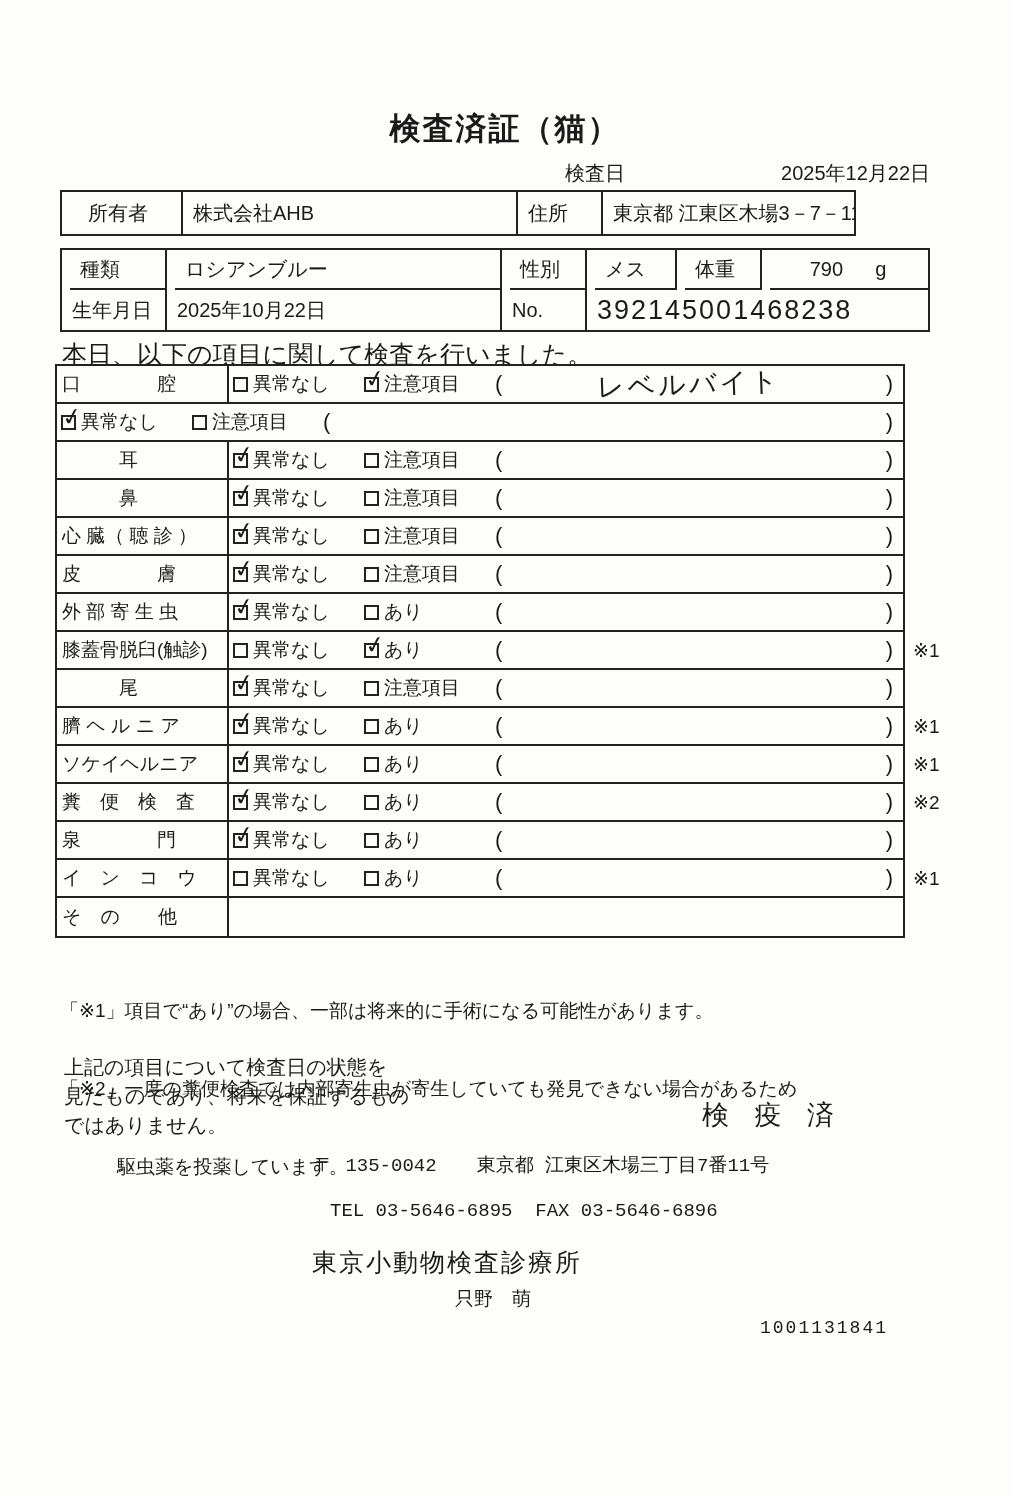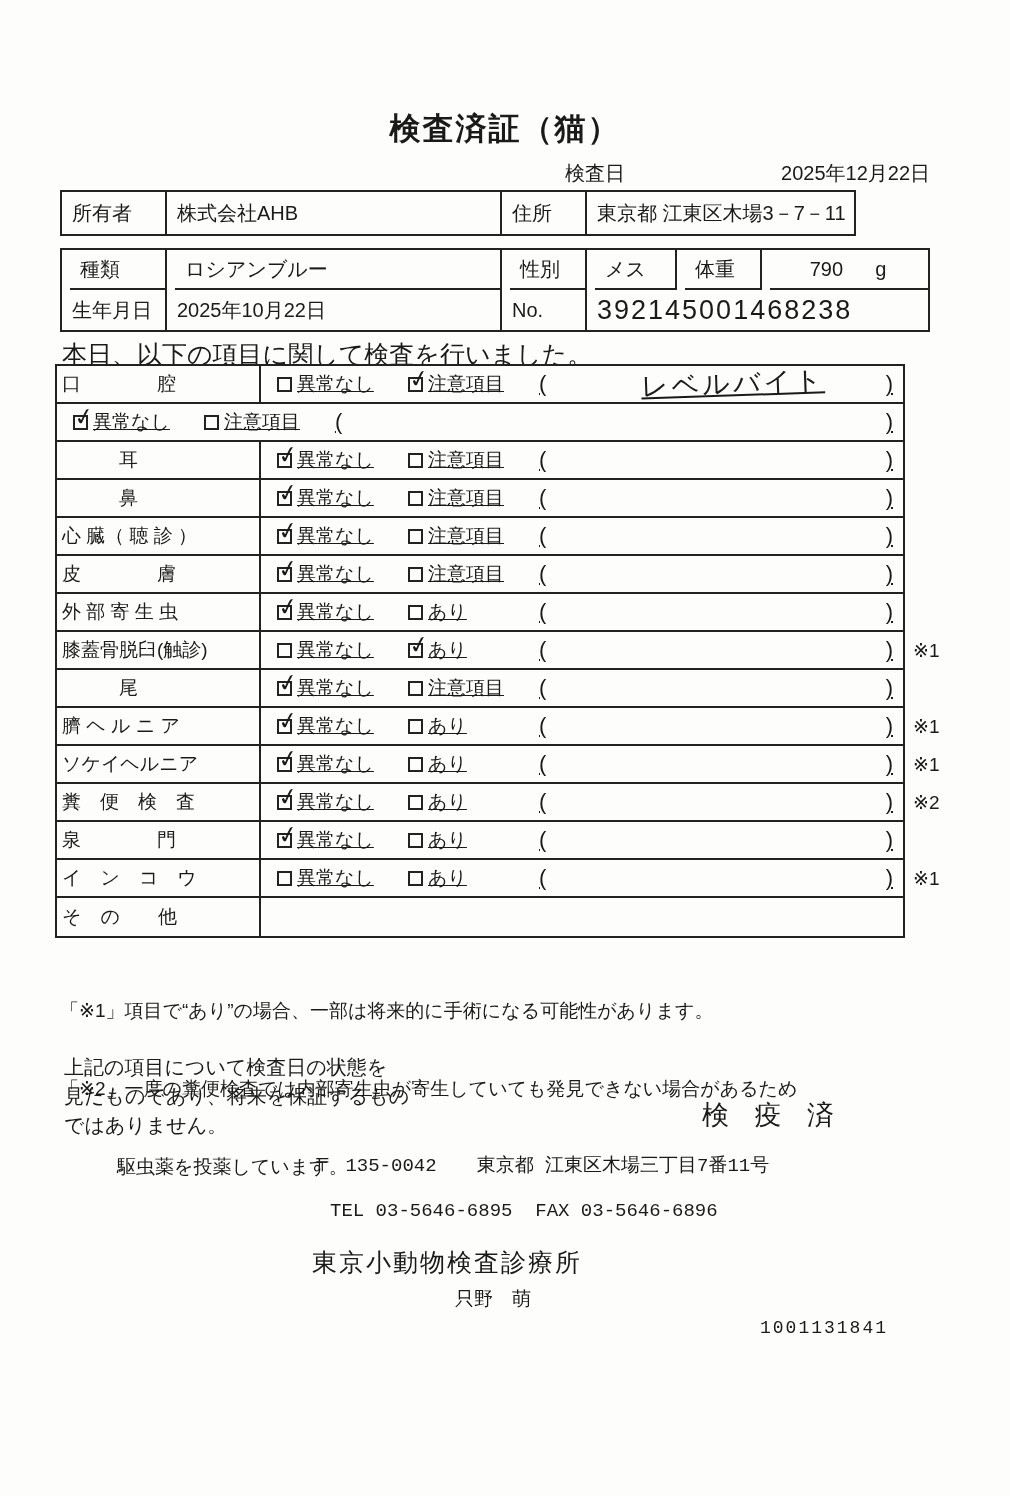--- a/index.html
+++ b/index.html
@@ -25,36 +25,36 @@
   .cell {
     border-right:2px solid #222; display:flex; align-items:center;
     padding:0 10px; font-size:20px; white-space:pre; overflow:hidden;
   }
   .cell.noR { border-right:none; }
   .cell.bB { border-bottom:2px solid #222;margin-left:8px; }
   .cell.span-rest { grid-column:4 / 7; }
   .cell.num { font-size:27px; letter-spacing:2px; }
   .cell.weight { justify-content:center; gap:32px; padding-right:12px; }
 
-  .owner-table { top:190px; left:60px; width:796px; grid-template-columns:105px 335px 85px 1fr; grid-auto-rows:42px; }
+  .owner-table { top:190px; left:60px; width:796px; grid-template-columns:105px 335px 85px 1fr; grid-auto-rows:42px;padding-left:16px; }
   .info-table  { top:248px; left:60px; width:870px; grid-template-columns:105px 335px 85px 90px 85px 1fr; grid-auto-rows:40px; }
 
   .intro { position:absolute; top:338px; left:62px; font-size:25px; }
 
   .exam-table {
     position:absolute; top:364px; left:55px; width:850px;
     border:2px solid #222; background:#fdfdfc;
   }
   .exam-row { display:flex; align-items:stretch; height:38px; border-bottom:2px solid #222; position:relative; }
   .exam-row:last-child { border-bottom:none; }
   .exam-label {
-    width:204px; border-right:2px solid #222; display:flex; align-items:center;
+    width:172px; border-right:2px solid #222; display:flex; align-items:center;
     padding:0 5px; font-size:19px; white-space:pre; overflow:hidden;
   }
-  .exam-body { flex:1; display:flex; align-items:center; padding-left:16px;text-decoration:underline; }
+  .exam-body { flex:1; display:flex; align-items:center; padding-left:4px; }
   .opt { display:flex; align-items:center; width:131px; font-size:19px; }
   .cb {
     position:relative; display:inline-block; width:15px; height:15px;
     border:2px solid #222; margin-right:5px; flex:none; background:#fdfdfc;
   }
   .check {
     position:absolute; left:-1px; top:-12px; font-size:24px; font-weight:700;
     line-height:1; transform:rotate(-10deg); color:#1b1b1b;
     font-family:"DejaVu Sans",sans-serif;
   }

